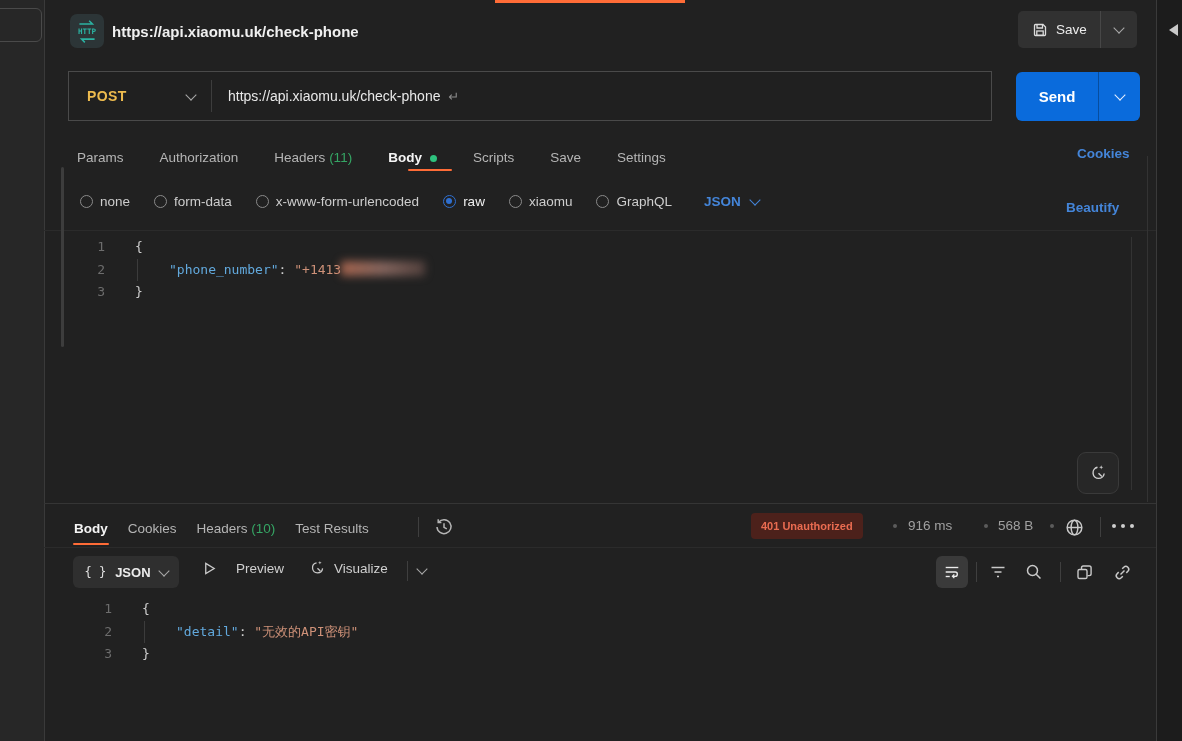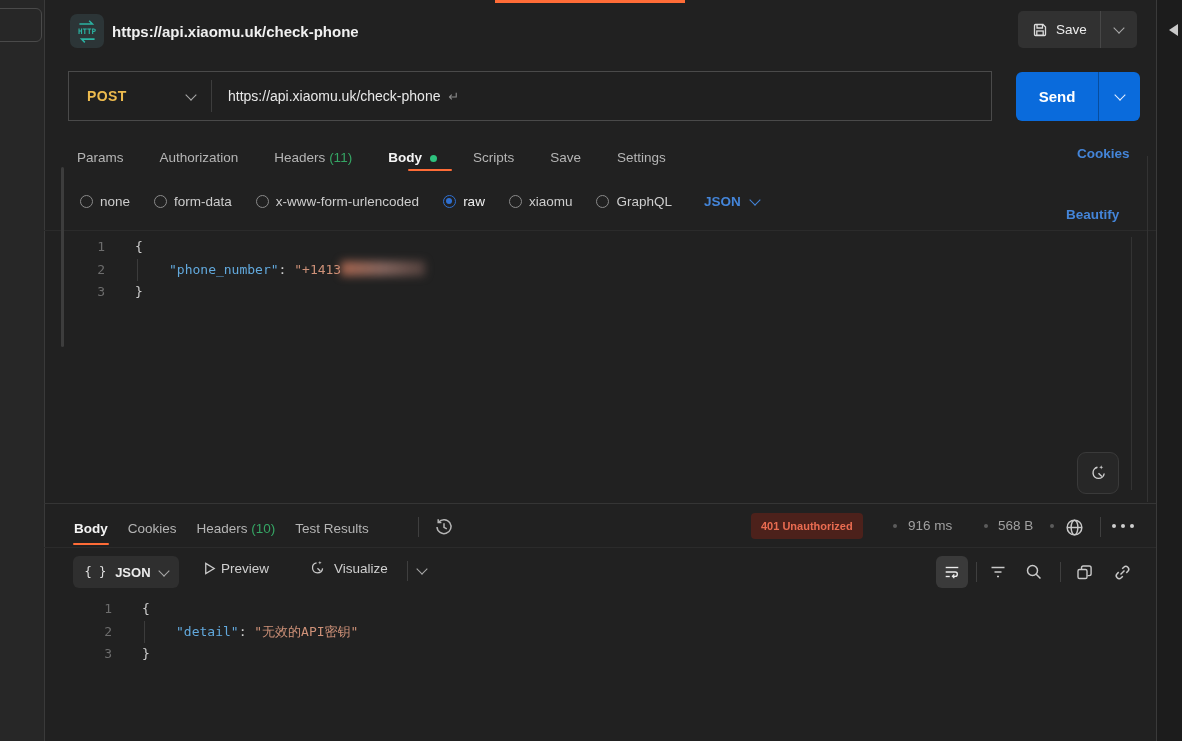--- a/index.html
+++ b/index.html
@@ -122,21 +122,21 @@
     <label><span class="radio"></span><span>form-data</span></label>
     <label><span class="radio"></span><span>x-www-form-urlencoded</span></label>
     <label style="color:#f0f0f0"><span class="radio sel"></span><span>raw</span></label>
     <label><span class="radio"></span><span>xiaomu</span></label>
     <label><span class="radio"></span><span>GraphQL</span></label>
     <span style="margin-left:8px;display:flex;align-items:center;gap:10px">
       <span class="blink">JSON</span>
       <span class="chev blue"></span>
     </span>
   </div>
-  <div class="abs blink" style="left:1066px;top:207px">Beautify</div>
+  <div class="abs blink" style="left:1066px;top:200px">Beautify</div>
 
   <div class="hline" style="left:44px;top:230px;width:1112px"></div>
 
   <div class="abs" style="left:44px;top:236px;width:1090px">
     <div class="cl">
       <span class="ln">1</span>
       <span class="code"><span class="p">{</span></span>
     </div>
     <div class="cl">
       <span class="ln">2</span>
@@ -204,21 +204,21 @@
     <span style="width:4px;height:4px;border-radius:50%;background:#cdcdcd"></span>
   </div>
 
   <div class="hline" style="left:44px;top:547px;width:1112px"></div>
 
   <div class="abs" style="left:73px;top:556px;width:106px;height:32px;background:#2f2f2f;border-radius:6px;display:flex;align-items:center;justify-content:center;gap:9px">
     <span style="font-family:'DejaVu Sans Mono',monospace;font-size:12px;color:#e2e2e2">{ }</span>
     <span style="font-size:13px;font-weight:bold;color:#ececec">JSON</span>
     <span class="chev"></span>
   </div>
-  <div class="abs" style="left:202px;top:561px;display:flex;align-items:center;gap:4px">
+  <div class="abs" style="left:202px;top:561px;display:flex;align-items:center;gap:19px">
     <svg width="15" height="15" viewBox="0 0 16 16" fill="none" stroke="#c9c9c9" stroke-width="1.4">
       <path d="M4 2.5l9 5.5-9 5.5z"></path>
     </svg>
     <span style="font-size:13.5px;color:#d0d0d0">Preview</span>
   </div>
   <div class="abs" style="left:308px;top:559px;display:flex;align-items:center;gap:8px">
     <svg width="18" height="18" viewBox="0 0 20 20" fill="none" stroke="#c9c9c9" stroke-width="1.4">
       <path d="M16.2 10.5a5.6 5.6 0 1 1-6.7-6.2"></path>
         <path d="M10.5 10.3l3.2 3"></path>
       <path d="M13.2 2.2l.5 1.5 1.5.5-1.5.5-.5 1.5-.5-1.5-1.5-.5 1.5-.5z" fill="#c9c9c9" stroke="none"></path>

